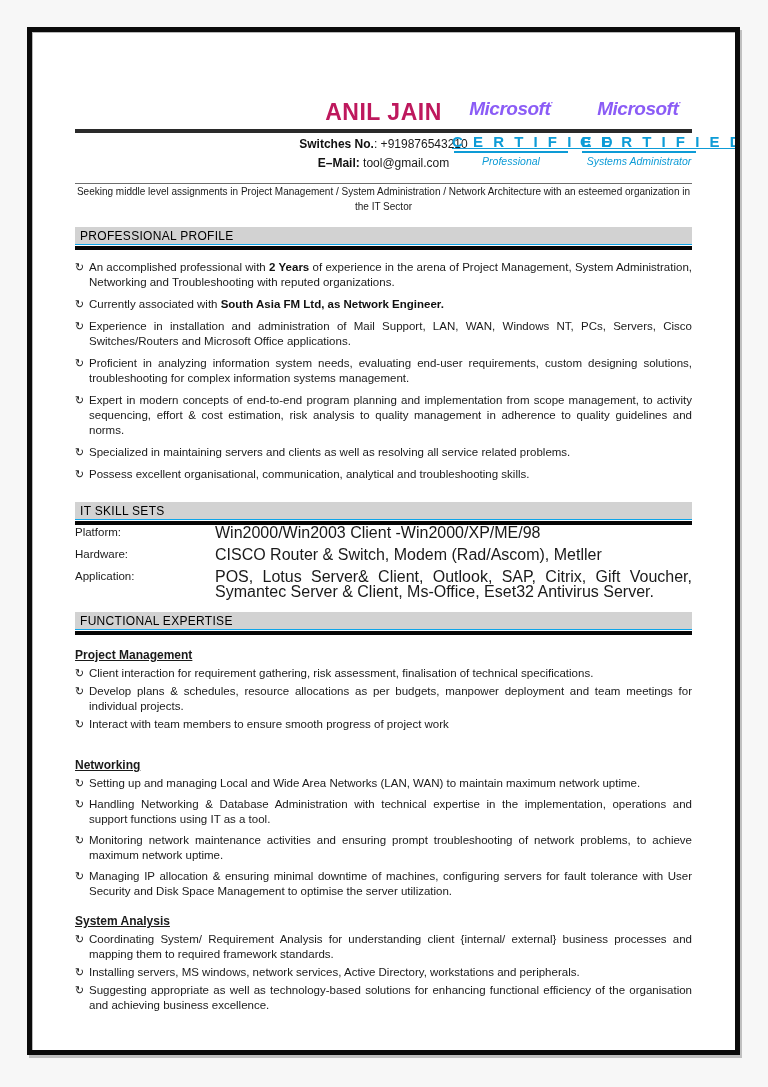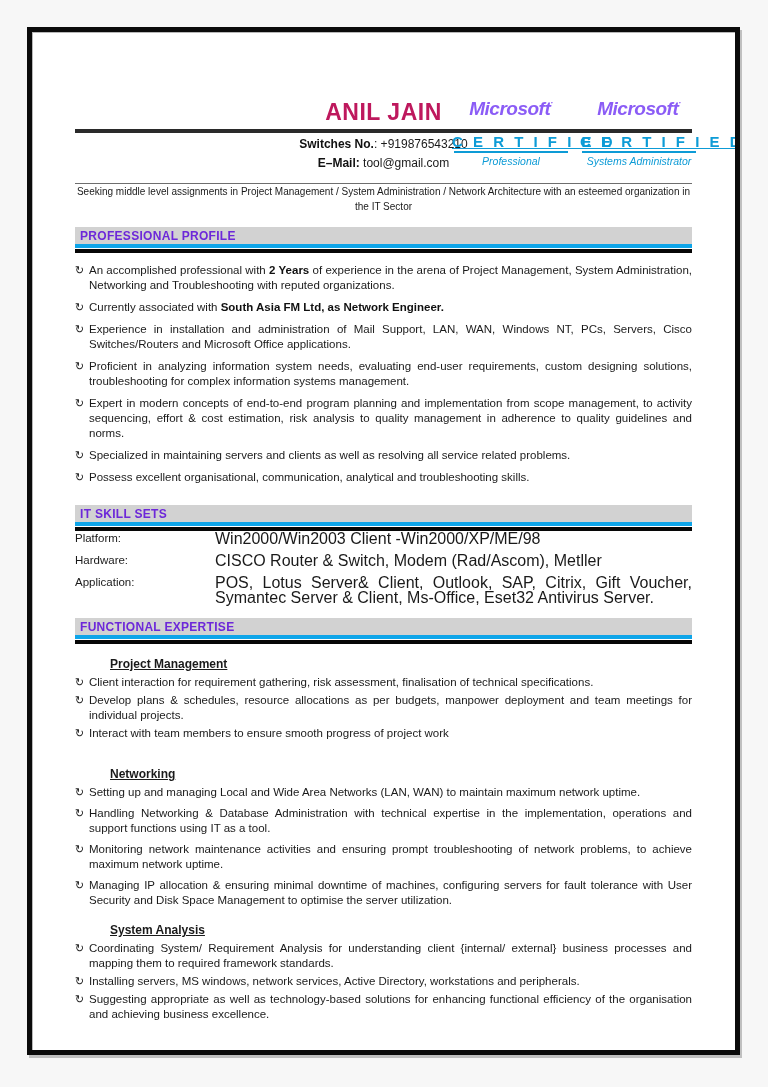--- a/index.html
+++ b/index.html
@@ -22,39 +22,39 @@
   .name { text-align:center; font-size:23px; font-weight:bold; letter-spacing:.5px; margin-top:31px; color:#be185d; }
   .dbl-rule { margin-top:3px; height:2px; border-top:2px solid #2a2a2a; border-bottom:2px solid #2a2a2a; }
   .contact { text-align:center; font-size:12px; margin-top:4px; line-height:15px; }
   .contact b { color:#111; }
   .thin-rule { margin-top:12px; border-top:1px solid #6e6e6e; }
   
   .obj-head { text-align:center; font-weight:bold; font-size:12px; margin-top:15px; }
   .obj-text { text-align:center; font-size:10px; line-height:14.5px; margin-top:1px; }
   
   .sec { margin-top:0; }
-  .sec-bar { background:#d2d2d2; border-bottom:4px solid #0ea5e9; font-weight:bold; font-size:12px; letter-spacing:.3px; padding:2px 5px 1px 5px; color:#6d28d9; }
+  .sec-bar { background:#d2d2d2; border-bottom:1px solid #0ea5e9; font-weight:normal; font-size:12px; letter-spacing:.3px; padding:2px 5px 1px 5px; color:#000000; }
   .sec-black { height:4px; background:#060606; margin-top:1px; }
   
   .blist { margin-top:10px; }
   .bullet { display:flex; align-items:flex-start; }
   .bmark { flex:0 0 14px; font-size:11px; line-height:15px; color:#222; }
   .btext { flex:1; font-size:11.5px; line-height:15px; text-align:justify; }
   .btext b { color:#111; }
   .loose .bullet { margin-bottom:7px; }
   .med .bullet { margin-bottom:6px; }
   .tight .bullet { margin-bottom:3px; }
   .blist .bullet:last-child { margin-bottom:0; }
   
   .skills { }
   .skrow { display:flex; margin-bottom:7px; }
   .sklabel { flex:0 0 140px; font-size:11.5px; line-height:15px; }
   .skvalue { flex:1; font-size:16px; line-height:15px; text-align:justify; }
   
-  .grp-title { font-weight:bold; font-size:12px; text-decoration:underline;margin-left:35px; }
+  .grp-title { font-weight:bold; font-size:12px; text-decoration:underline; }
   .grp .blist { margin-top:4px; }
   .mt-sec { margin-top:20px; }
   .mt-bar1 { margin-top:13px; }
   .grp-pm { margin-top:13px; }
   .grp-net { margin-top:26px; }
   .grp-sa { margin-top:15px; }
 </style>
 </head>
 <body>
 

